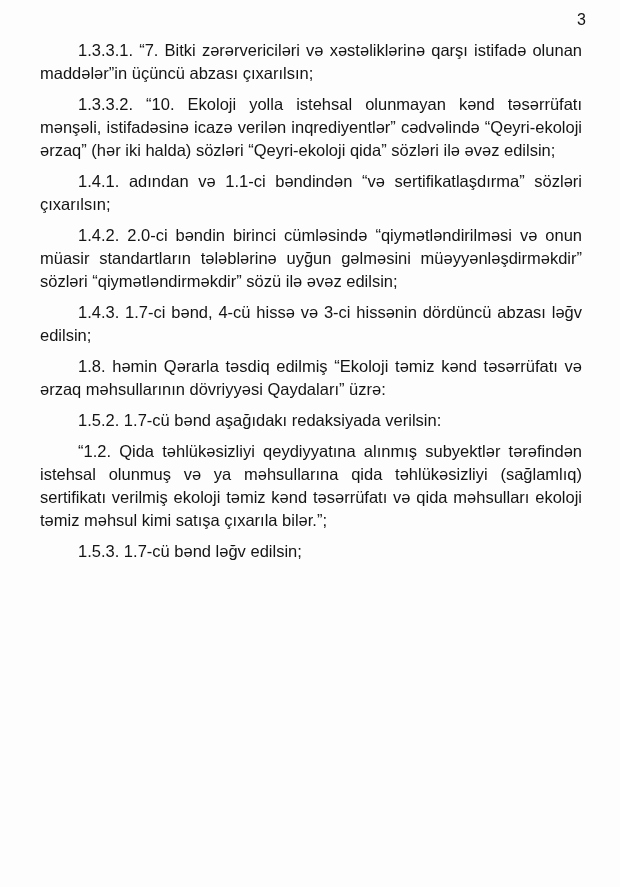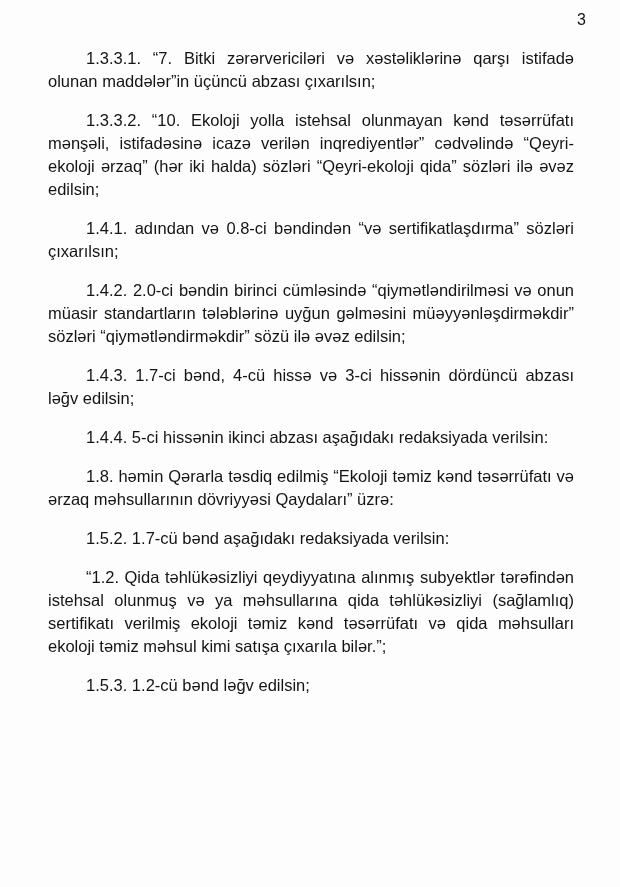--- a/index.html
+++ b/index.html
@@ -20,36 +20,35 @@
     padding: 8px 30px 0 32px;
     overflow: hidden;
   }
   .page-number {
     text-align: right;
     padding-right: 4px;
     margin-bottom: 6px;
     font-size: 16px;
   }
   .content p {
-    margin: 16px;
+    margin: 8px;
     text-align: justify;
     text-indent: 38px;
   }
 </style>
 </head>
 <body>
 
 <div class="page">
   <div class="page-number">3</div>
 
   <div class="content">
     <p>1.3.3.1. “7. Bitki zərərvericiləri və xəstəliklərinə qarşı istifadə olunan maddələr”in üçüncü abzası çıxarılsın;</p>
     <p>1.3.3.2. “10. Ekoloji yolla istehsal olunmayan kənd təsərrüfatı mənşəli, istifadəsinə icazə verilən inqrediyentlər” cədvəlində “Qeyri-ekoloji ərzaq” (hər iki halda) sözləri “Qeyri-ekoloji qida” sözləri ilə əvəz edilsin;</p>
-    <p>1.4.1. adından və 0.8-ci bəndindən “və sertifikatlaşdırma” sözləri çıxarılsın;</p>
+    <p>1.4.1. adından və 1.1-ci bəndindən “və sertifikatlaşdırma” sözləri çıxarılsın;</p>
     <p>1.4.2. 2.0-ci bəndin birinci cümləsində “qiymətləndirilməsi və onun müasir standartların tələblərinə uyğun gəlməsini müəyyənləşdirməkdir” sözləri “qiymətləndirməkdir” sözü ilə əvəz edilsin;</p>
     <p>1.4.3. 1.7-ci bənd, 4-cü hissə və 3-ci hissənin dördüncü abzası ləğv edilsin;</p>
-    <p>1.4.4. 5-ci hissənin ikinci abzası aşağıdakı redaksiyada verilsin:</p>
     <p>1.8. həmin Qərarla təsdiq edilmiş “Ekoloji təmiz kənd təsərrüfatı və ərzaq məhsullarının dövriyyəsi Qaydaları” üzrə:</p>
     <p>1.5.2. 1.7-cü bənd aşağıdakı redaksiyada verilsin:</p>
     <p>“1.2. Qida təhlükəsizliyi qeydiyyatına alınmış subyektlər tərəfindən istehsal olunmuş və ya məhsullarına qida təhlükəsizliyi (sağlamlıq) sertifikatı verilmiş ekoloji təmiz kənd təsərrüfatı və qida məhsulları ekoloji təmiz məhsul kimi satışa çıxarıla bilər.”;</p>
-    <p>1.5.3. 1.2-cü bənd ləğv edilsin;</p>
+    <p>1.5.3. 1.7-cü bənd ləğv edilsin;</p>
   </div>
 </div>
 
 </body></html>

